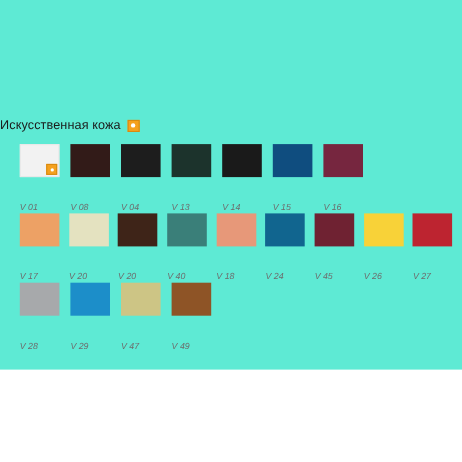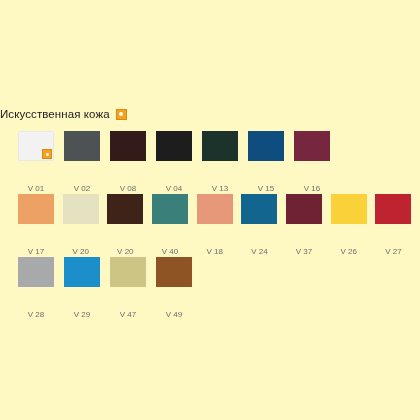--- a/index.html
+++ b/index.html
@@ -9,22 +9,22 @@
   body {
     width: 420px;
     height: 420px;
     background: #ffffff;
     font-family: "Liberation Sans", sans-serif;
     overflow: hidden;
   }
   #page {
     position: relative;
     width: 420px;
-    height: 420px;
-    background: #fef9c3;
+    height: 336px;
+    background: #5eead4;
   }
   #header {
     position: absolute;
     left: 0px;
     top: 107px;
     display: flex;
     align-items: center;
     gap: 6px;
   }
   #title-text {
@@ -99,25 +99,25 @@
     width: 3px;
     height: 3px;
     margin-left: -1.5px;
     margin-top: -1.5px;
     background: #ffffff;
     border-radius: 50%;
   }
   .swatch-label {
     width: 36px;
     margin-top: 23px;
-    text-align: center;
     font-size: 8px;
     color: #6d6d6d;
     line-height: 10px;
     white-space: nowrap;
+    font-style: italic;
   }
 </style>
 </head>
 <body>
 
 <div id="page">
 
   <div id="header">
     <span id="title-text">Искусственная кожа</span>
     <span class="badge"></span>
@@ -125,36 +125,36 @@
 
   <div id="swatch-grid">
       <div class="swatch-row">
         <div class="swatch-cell">
           <div class="swatch-chip light-edge" style="background: rgb(242, 242, 242);">
             <span class="corner-badge"></span>
           </div>
           <div class="swatch-label">V 01</div>
         </div>
         <div class="swatch-cell">
-          <div class="swatch-chip" style="background: rgb(77, 83, 84);"></div>
-          <div class="swatch-label">V 02</div>
-        </div>
-        <div class="swatch-cell">
           <div class="swatch-chip" style="background: rgb(50, 27, 24);"></div>
           <div class="swatch-label">V 08</div>
         </div>
         <div class="swatch-cell">
           <div class="swatch-chip" style="background: rgb(29, 29, 29);"></div>
           <div class="swatch-label">V 04</div>
         </div>
         <div class="swatch-cell">
           <div class="swatch-chip" style="background: rgb(28, 51, 44);"></div>
           <div class="swatch-label">V 13</div>
         </div>
         <div class="swatch-cell">
+          <div class="swatch-chip" style="background: rgb(26, 26, 26);"></div>
+          <div class="swatch-label">V 14</div>
+        </div>
+        <div class="swatch-cell">
           <div class="swatch-chip" style="background: rgb(15, 77, 127);"></div>
           <div class="swatch-label">V 15</div>
         </div>
         <div class="swatch-cell">
           <div class="swatch-chip" style="background: rgb(118, 38, 63);"></div>
           <div class="swatch-label">V 16</div>
         </div>
       </div>
       <div class="swatch-row">
         <div class="swatch-cell">
@@ -176,21 +176,21 @@
         <div class="swatch-cell">
           <div class="swatch-chip" style="background: rgb(231, 152, 121);"></div>
           <div class="swatch-label">V 18</div>
         </div>
         <div class="swatch-cell">
           <div class="swatch-chip" style="background: rgb(17, 101, 143);"></div>
           <div class="swatch-label">V 24</div>
         </div>
         <div class="swatch-cell">
           <div class="swatch-chip" style="background: rgb(111, 34, 50);"></div>
-          <div class="swatch-label">V 37</div>
+          <div class="swatch-label">V 45</div>
         </div>
         <div class="swatch-cell">
           <div class="swatch-chip" style="background: rgb(248, 210, 56);"></div>
           <div class="swatch-label">V 26</div>
         </div>
         <div class="swatch-cell">
           <div class="swatch-chip" style="background: rgb(189, 36, 48);"></div>
           <div class="swatch-label">V 27</div>
         </div>
       </div>

